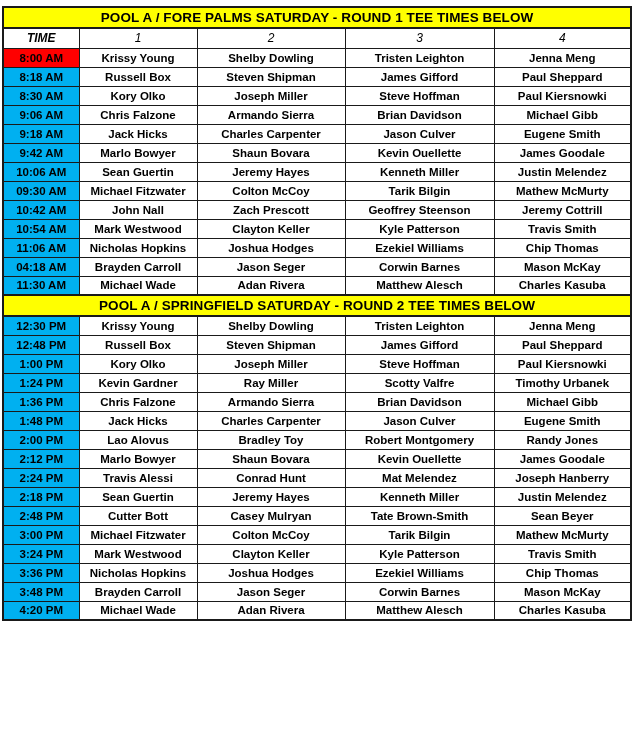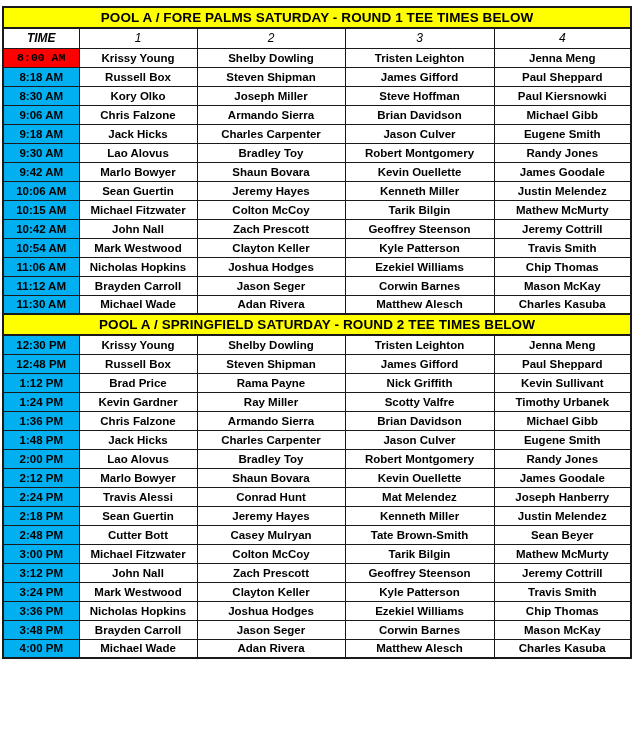--- a/index.html
+++ b/index.html
@@ -47,21 +47,20 @@
   }
   td.col-header.time-header { font-weight: 700; }
   tr.data-row { height: 19px; }
   td.time-cell {
     background: var(--time-bg, #00B0F0);
     font-weight: bold;
     font-size: 11.5px;
   }
   td.time-cell.highlight {
     background: var(--highlight-bg, #FF0000);
-    font-family: Liberation Mono, monospace;
   }
   td.player-cell {
     background: #ffffff;
     font-weight: bold;
     font-size: 11.5px;
   }
 </style>
 </head>
 <body>
 
@@ -114,42 +113,35 @@
           <td class="player-cell">Michael Gibb</td>
         </tr>
         <tr class="data-row">
           <td class="time-cell">9:18 AM</td>
           <td class="player-cell">Jack Hicks</td>
           <td class="player-cell">Charles Carpenter</td>
           <td class="player-cell">Jason Culver</td>
           <td class="player-cell">Eugene Smith</td>
         </tr>
         <tr class="data-row">
-          <td class="time-cell">9:30 AM</td>
-          <td class="player-cell">Lao Alovus</td>
-          <td class="player-cell">Bradley Toy</td>
-          <td class="player-cell">Robert Montgomery</td>
-          <td class="player-cell">Randy Jones</td>
-        </tr>
-        <tr class="data-row">
           <td class="time-cell">9:42 AM</td>
           <td class="player-cell">Marlo Bowyer</td>
           <td class="player-cell">Shaun Bovara</td>
           <td class="player-cell">Kevin Ouellette</td>
           <td class="player-cell">James Goodale</td>
         </tr>
         <tr class="data-row">
           <td class="time-cell">10:06 AM</td>
           <td class="player-cell">Sean Guertin</td>
           <td class="player-cell">Jeremy Hayes</td>
           <td class="player-cell">Kenneth Miller</td>
           <td class="player-cell">Justin Melendez</td>
         </tr>
         <tr class="data-row">
-          <td class="time-cell">10:15 AM</td>
+          <td class="time-cell">09:30 AM</td>
           <td class="player-cell">Michael Fitzwater</td>
           <td class="player-cell">Colton McCoy</td>
           <td class="player-cell">Tarik Bilgin</td>
           <td class="player-cell">Mathew McMurty</td>
         </tr>
         <tr class="data-row">
           <td class="time-cell">10:42 AM</td>
           <td class="player-cell">John Nall</td>
           <td class="player-cell">Zach Prescott</td>
           <td class="player-cell">Geoffrey Steenson</td>
@@ -163,21 +155,21 @@
           <td class="player-cell">Travis Smith</td>
         </tr>
         <tr class="data-row">
           <td class="time-cell">11:06 AM</td>
           <td class="player-cell">Nicholas Hopkins</td>
           <td class="player-cell">Joshua Hodges</td>
           <td class="player-cell">Ezekiel Williams</td>
           <td class="player-cell">Chip Thomas</td>
         </tr>
         <tr class="data-row">
-          <td class="time-cell">11:12 AM</td>
+          <td class="time-cell">04:18 AM</td>
           <td class="player-cell">Brayden Carroll</td>
           <td class="player-cell">Jason Seger</td>
           <td class="player-cell">Corwin Barnes</td>
           <td class="player-cell">Mason McKay</td>
         </tr>
         <tr class="data-row">
           <td class="time-cell">11:30 AM</td>
           <td class="player-cell">Michael Wade</td>
           <td class="player-cell">Adan Rivera</td>
           <td class="player-cell">Matthew Alesch</td>
@@ -194,25 +186,25 @@
           <td class="player-cell">Jenna Meng</td>
         </tr>
         <tr class="data-row">
           <td class="time-cell">12:48 PM</td>
           <td class="player-cell">Russell Box</td>
           <td class="player-cell">Steven Shipman</td>
           <td class="player-cell">James Gifford</td>
           <td class="player-cell">Paul Sheppard</td>
         </tr>
         <tr class="data-row">
-          <td class="time-cell">1:12 PM</td>
-          <td class="player-cell">Brad Price</td>
-          <td class="player-cell">Rama Payne</td>
-          <td class="player-cell">Nick Griffith</td>
-          <td class="player-cell">Kevin Sullivant</td>
+          <td class="time-cell">1:00 PM</td>
+          <td class="player-cell">Kory Olko</td>
+          <td class="player-cell">Joseph Miller</td>
+          <td class="player-cell">Steve Hoffman</td>
+          <td class="player-cell">Paul Kiersnowki</td>
         </tr>
         <tr class="data-row">
           <td class="time-cell">1:24 PM</td>
           <td class="player-cell">Kevin Gardner</td>
           <td class="player-cell">Ray Miller</td>
           <td class="player-cell">Scotty Valfre</td>
           <td class="player-cell">Timothy Urbanek</td>
         </tr>
         <tr class="data-row">
           <td class="time-cell">1:36 PM</td>
@@ -264,27 +256,20 @@
           <td class="player-cell">Sean Beyer</td>
         </tr>
         <tr class="data-row">
           <td class="time-cell">3:00 PM</td>
           <td class="player-cell">Michael Fitzwater</td>
           <td class="player-cell">Colton McCoy</td>
           <td class="player-cell">Tarik Bilgin</td>
           <td class="player-cell">Mathew McMurty</td>
         </tr>
         <tr class="data-row">
-          <td class="time-cell">3:12 PM</td>
-          <td class="player-cell">John Nall</td>
-          <td class="player-cell">Zach Prescott</td>
-          <td class="player-cell">Geoffrey Steenson</td>
-          <td class="player-cell">Jeremy Cottrill</td>
-        </tr>
-        <tr class="data-row">
           <td class="time-cell">3:24 PM</td>
           <td class="player-cell">Mark Westwood</td>
           <td class="player-cell">Clayton Keller</td>
           <td class="player-cell">Kyle Patterson</td>
           <td class="player-cell">Travis Smith</td>
         </tr>
         <tr class="data-row">
           <td class="time-cell">3:36 PM</td>
           <td class="player-cell">Nicholas Hopkins</td>
           <td class="player-cell">Joshua Hodges</td>
@@ -292,21 +277,21 @@
           <td class="player-cell">Chip Thomas</td>
         </tr>
         <tr class="data-row">
           <td class="time-cell">3:48 PM</td>
           <td class="player-cell">Brayden Carroll</td>
           <td class="player-cell">Jason Seger</td>
           <td class="player-cell">Corwin Barnes</td>
           <td class="player-cell">Mason McKay</td>
         </tr>
         <tr class="data-row">
-          <td class="time-cell">4:00 PM</td>
+          <td class="time-cell">4:20 PM</td>
           <td class="player-cell">Michael Wade</td>
           <td class="player-cell">Adan Rivera</td>
           <td class="player-cell">Matthew Alesch</td>
           <td class="player-cell">Charles Kasuba</td>
         </tr>
       </tbody>
   </table>
 </div>
 
 </body></html>

